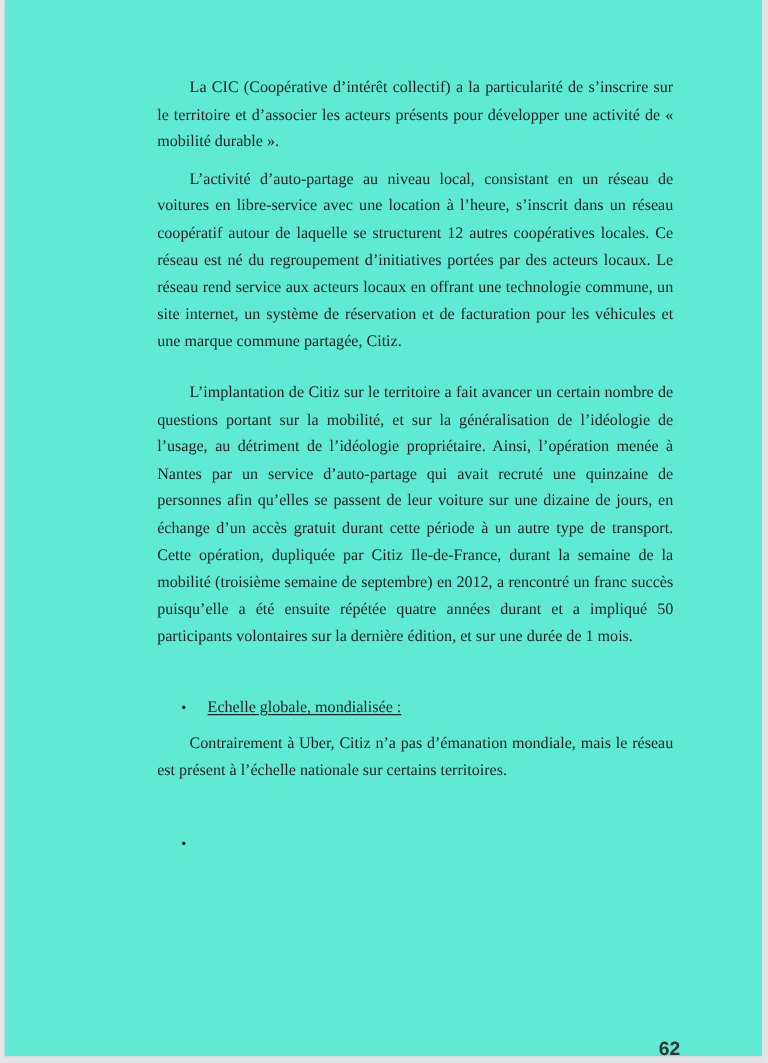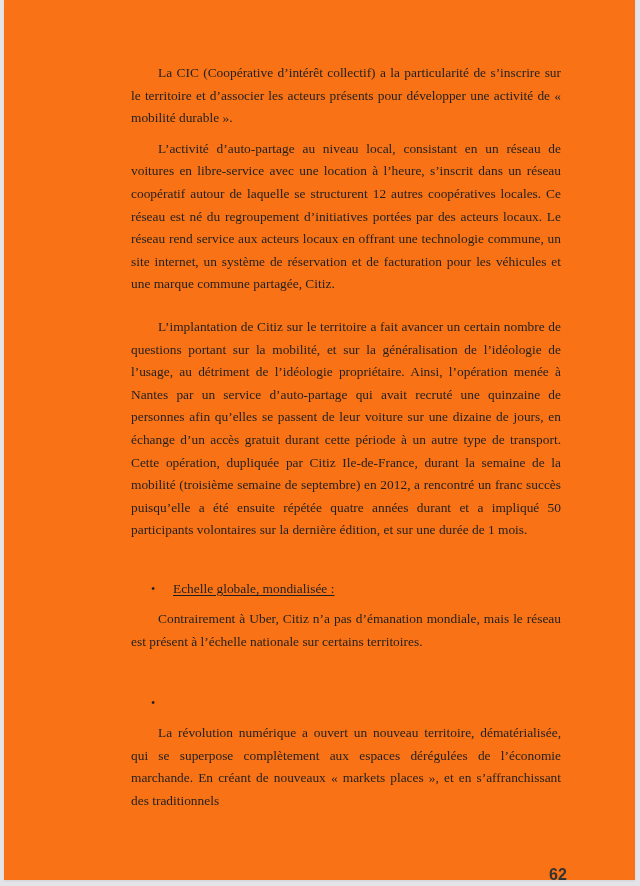--- a/index.html
+++ b/index.html
@@ -12,21 +12,21 @@
       background: #e4e3e8;
       position: relative;
       overflow: hidden;
     }
     .page {
       position: absolute;
       left: 4px;
       top: 0;
       width: 631px;
       height: 880px;
-      background: #f97316;
+      background: #5eead4;
       box-shadow: 0 1px 2px rgba(0,0,0,0.08);
     }
     .content {
       position: absolute;
       left: 127px;
       top: 62px;
       width: 430px;
       font-family: "Liberation Serif", serif;
       font-size: 13.4px;
       line-height: 22.6px;
@@ -78,17 +78,16 @@
 
     <div class="bullet-row b1">
       <span class="bullet">•</span>
       <span class="bullet-label">Echelle globale, mondialisée :</span>
     </div>
     <p class="para p4">Contrairement à Uber, Citiz n’a pas d’émanation mondiale, mais le réseau est présent à l’échelle nationale sur certains territoires.</p>
 
     <div class="bullet-row b2">
       <span class="bullet">•</span>
     </div>
-    <p class="para p4">La révolution numérique a ouvert un nouveau territoire, dématérialisée, qui se superpose complètement aux espaces dérégulées de l’économie marchande. En créant de nouveaux « markets places », et en s’affranchissant des traditionnels</p>
   </div>
 
   <div class="page-number">62</div>
 </div>
 
 </body></html>

